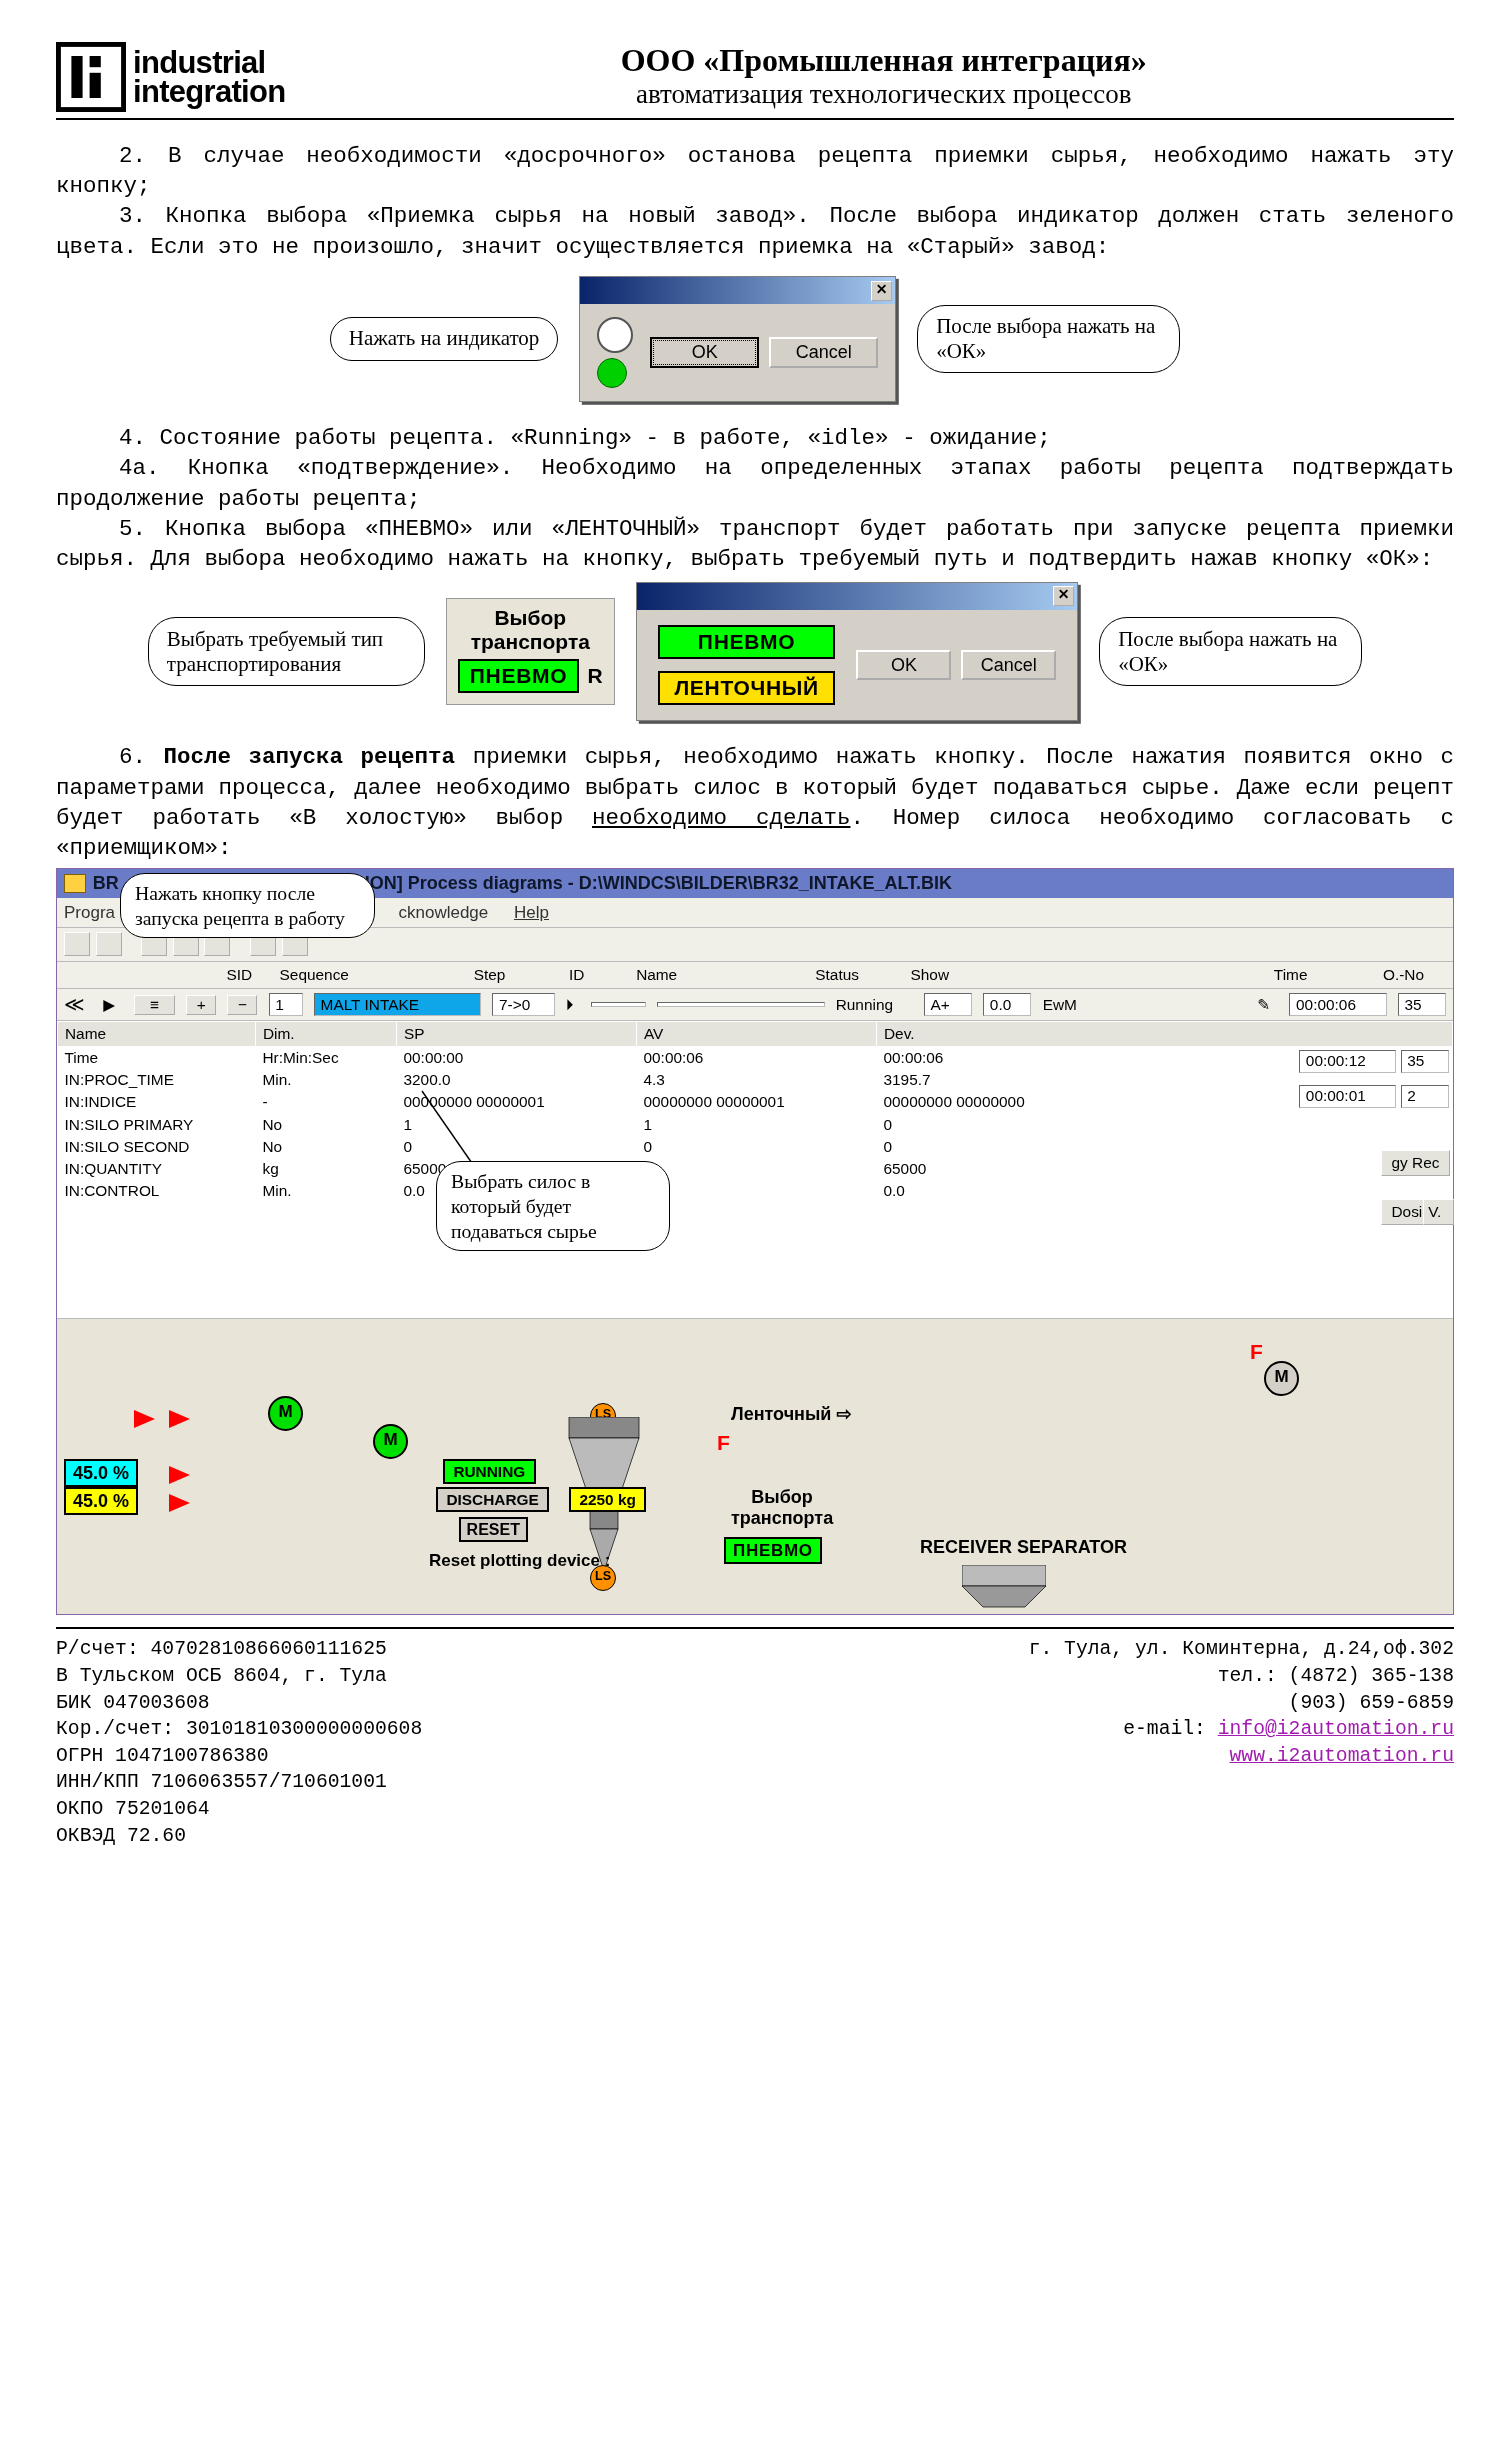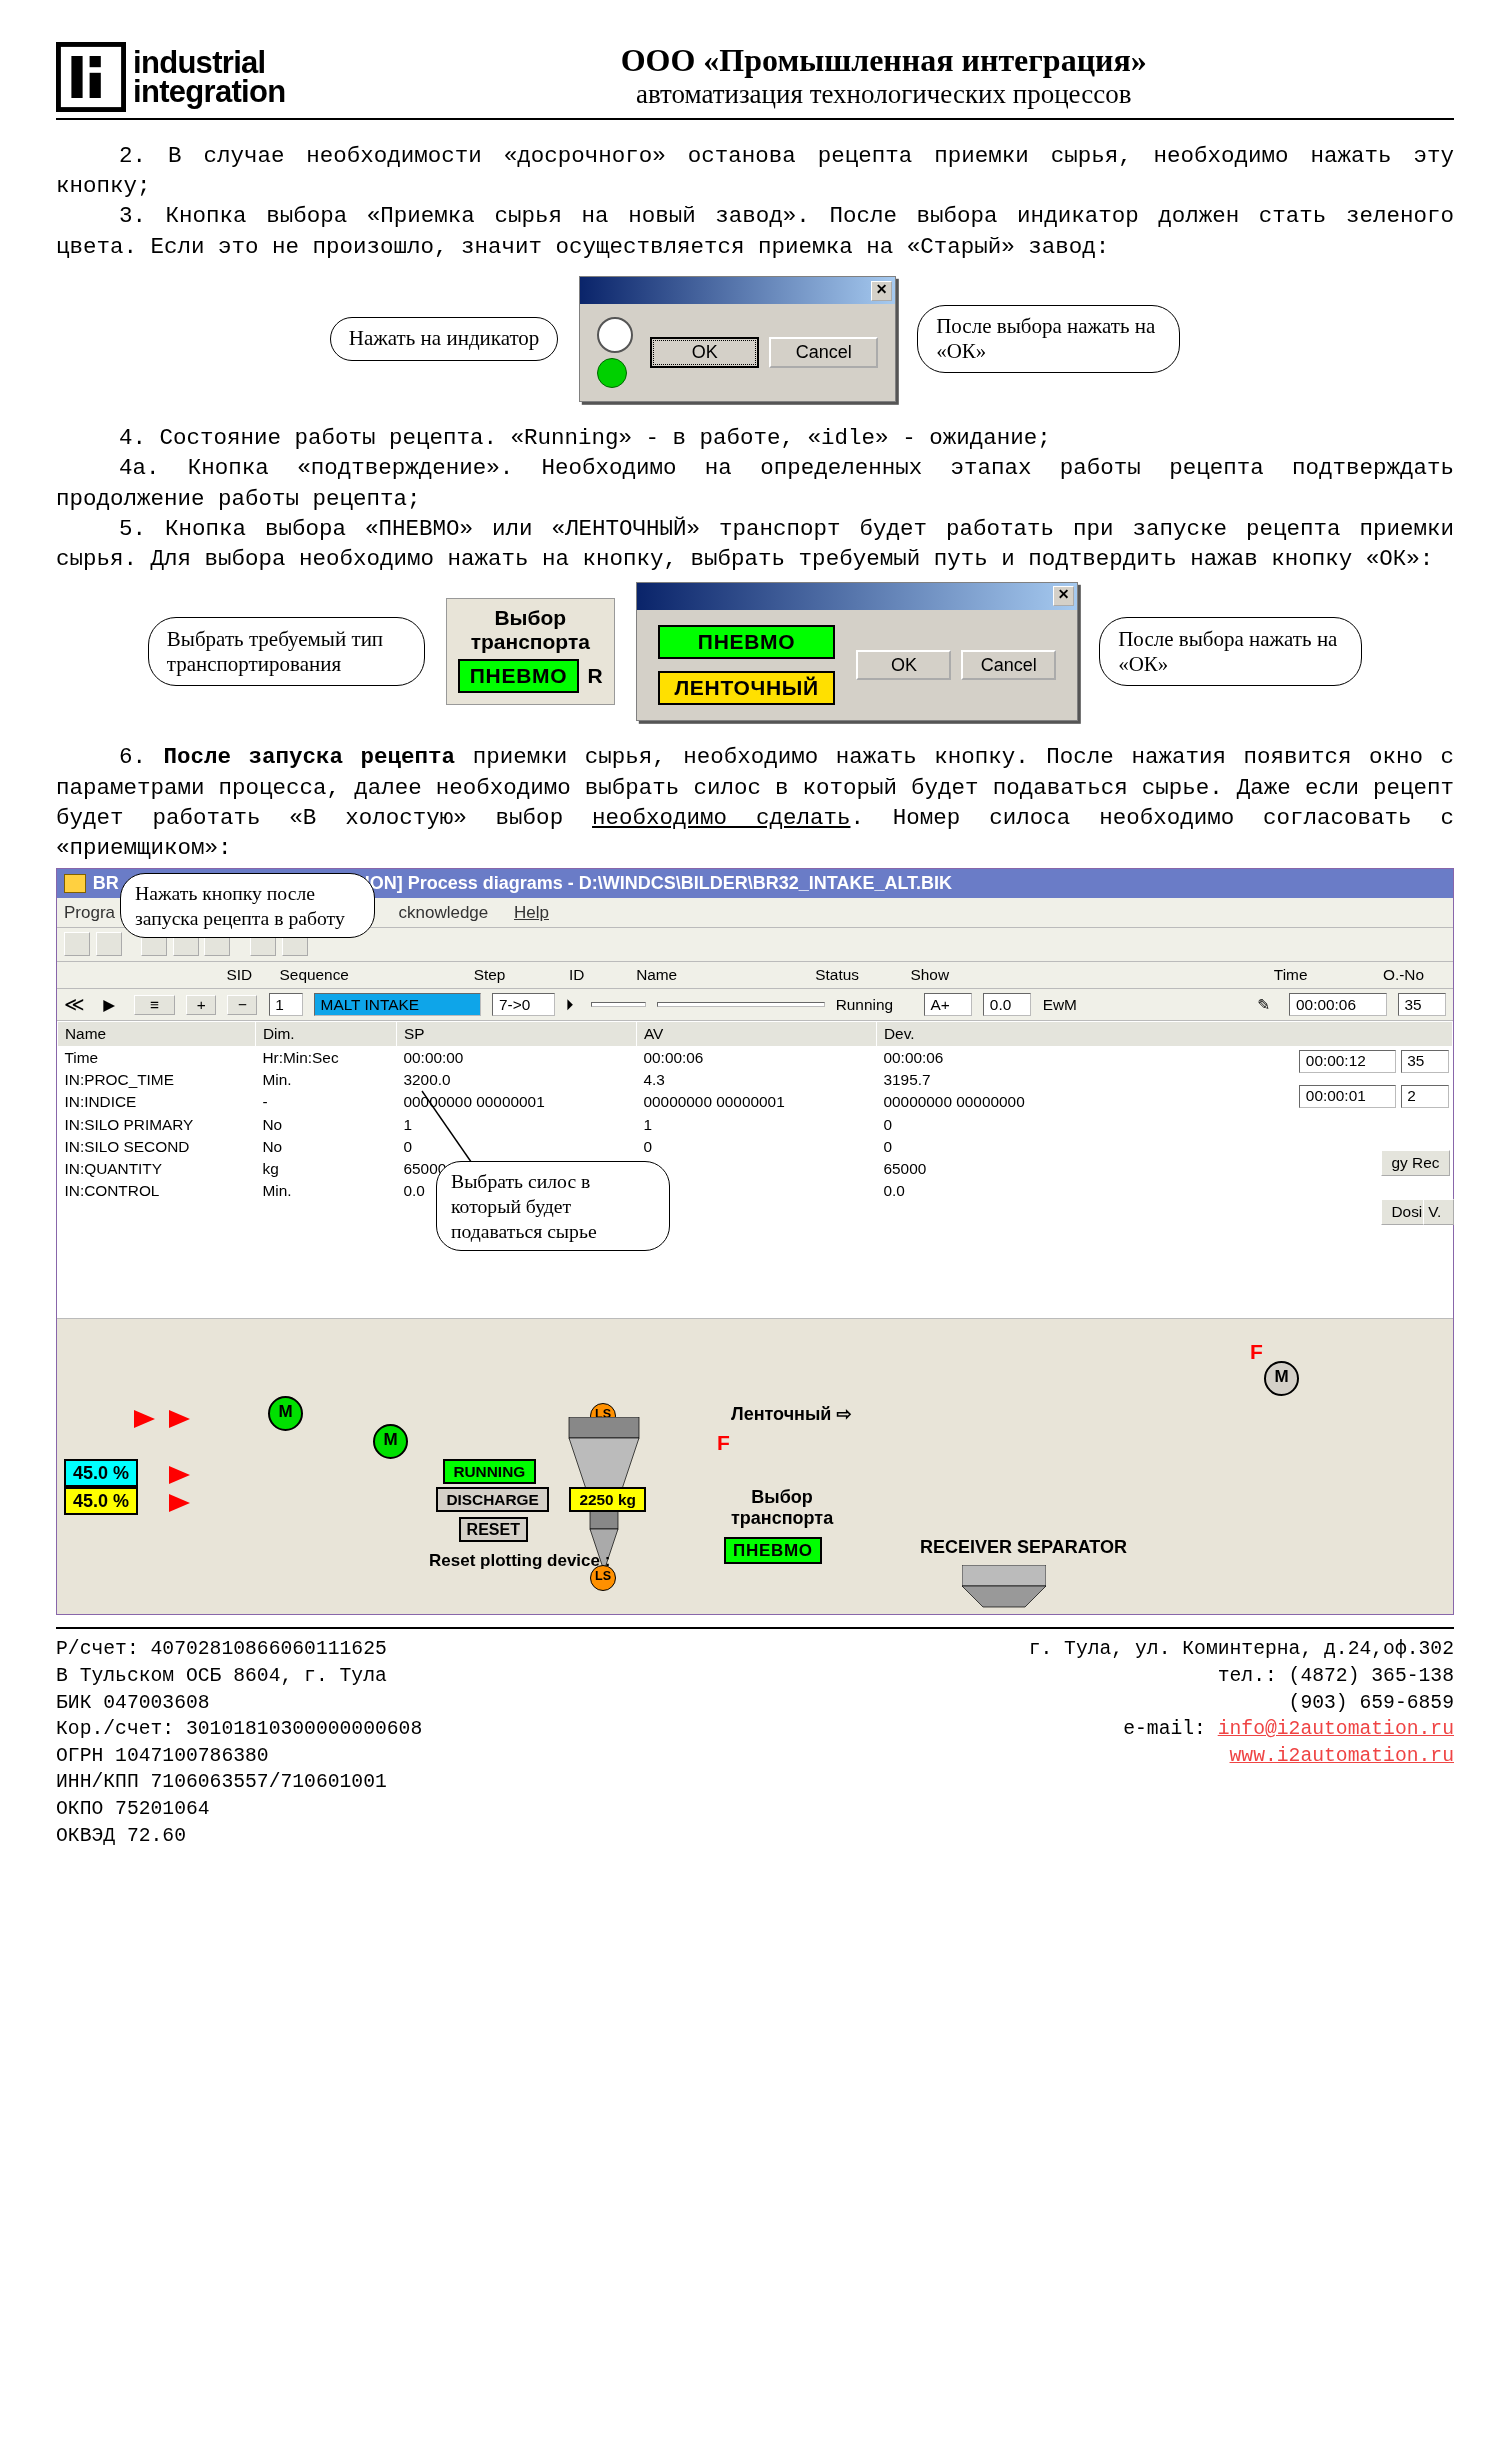--- a/index.html
+++ b/index.html
@@ -33,21 +33,21 @@
 .fig2-left{position:relative}
 .trans-panel{background:#e8e4d8;border:1.4px solid #999;padding:7px 11.2px 11.2px 11.2px;text-align:center}
 .trans-label{font-family:Arial;font-size:21px;font-weight:bold}
 .hmi-btn{font-family:Arial;font-weight:bold;font-size:21px;border:2.8px solid #000;padding:2.8px 9.8px;display:inline-block;letter-spacing:0.7px}
 .hmi-green{background:#00ff00;color:#000}
 .hmi-yellow{background:#ffe000;color:#000}
 .dlg2-body{padding:15.4px 21px;display:flex;align-items:center;gap:21px}
 .opt-col{display:flex;flex-direction:column;gap:12.6px;align-items:center}
 
 .fig3{border:1.4px solid #86a; margin:4.2px 0 7px 0;}
-.fig3-title{background:#6a7cc7;color:#ffffff;font-family:Tahoma,Arial;font-size:18px;font-weight:bold;padding:4.2px 7px;display:flex;align-items:center;gap:7px}
+.fig3-title{background:#6a7cc7;color:#0f172a;font-family:Tahoma,Arial;font-size:18px;font-weight:bold;padding:4.2px 7px;display:flex;align-items:center;gap:7px}
 .fig3-menu{background:#f0f0e8;color:#333;font-family:Tahoma,Arial;font-size:17px;padding:4.2px 7px;border-bottom:1.4px solid #bbb}
 .fig3-menu span{margin-right:21px}
 .fig3-menu .uk{text-decoration:underline}
 .fig3-tool{background:#f0f0e8;padding:4.2px 7px;border-bottom:1.4px solid #bbb;display:flex;gap:5.6px}
 .tbtn{width:24px;height:22.5px;background:#e4e4dc;border:1.4px outset #fff}
 .fig3-row{background:#f0f0e8;font-family:Tahoma,Arial;font-size:15.4px;display:flex;align-items:center;padding:4.2px 7px;border-bottom:1.4px solid #bbb;gap:11.2px}
 .fld{background:#fff;border:1.4px inset #bbb;padding:1.4px 5.6px;font-size:15.4px}
 .tbl{width:100%;border-collapse:collapse;font-family:Tahoma,Arial;font-size:15.4px;background:#fff}
 .tbl th{background:#e4e4dc;border:1.4px outset #fff;text-align:left;padding:2.8px 7px;font-weight:normal}
 .tbl td{padding:2.1px 7px}
@@ -58,21 +58,21 @@
 .mach-btn{position:absolute;font-family:Arial;font-size:15.4px;font-weight:bold;border:2.1px solid #000;padding:1.4px 8.4px;background:#d4d0c8}
 .speech{position:absolute;border:1.8px solid #000;border-radius:25px;background:#fff;font-family:"Times New Roman",serif;font-size:19.7px;padding:7px 14px;line-height:1.25;z-index:50}
 .red-arrow{position:absolute;width:0;height:0;border-top:9.8px solid transparent;border-bottom:9.8px solid transparent;border-left:21px solid #ff0000}
 .motor{position:absolute;width:31px;height:31px;border:2.1px solid #000;border-radius:50%;background:#00e000;color:#000;font-family:Arial;font-weight:bold;font-size:17px;text-align:center;line-height:28px}
 .motor.grey{background:#d4d0c8}
 .ls{position:absolute;width:24px;height:24px;border:1.4px solid #000;border-radius:50%;background:#ff9000;color:#000;font-family:Arial;font-weight:bold;font-size:12.6px;text-align:center;line-height:21px}
 .f-lbl{position:absolute;color:#ff0000;font-family:Arial;font-weight:bold;font-size:21px}
 .side-btn{position:absolute;right:2.8px;background:#e4e4dc;border:1.4px outset #fff;font-family:Tahoma,Arial;font-size:15.4px;padding:2.8px 9.8px}
 
 .footer{margin-top:12px;border-top:2.1px solid #000;padding-top:7px;display:flex;justify-content:space-between;font-family:"Courier New",monospace;font-size:19.7px;line-height:1.35}
-.footer a{color:#ef4444}
+.footer a{color:#a21caf}
 </style>
 </head>
 <body>
 
 <div class="page">
 
   <div class="header">
     <div class="logo-block">
       <svg class="logo-svg" viewBox="0 0 100 100">
         <rect x="2" y="2" width="96" height="96" fill="none" stroke="#000" stroke-width="10"></rect>

